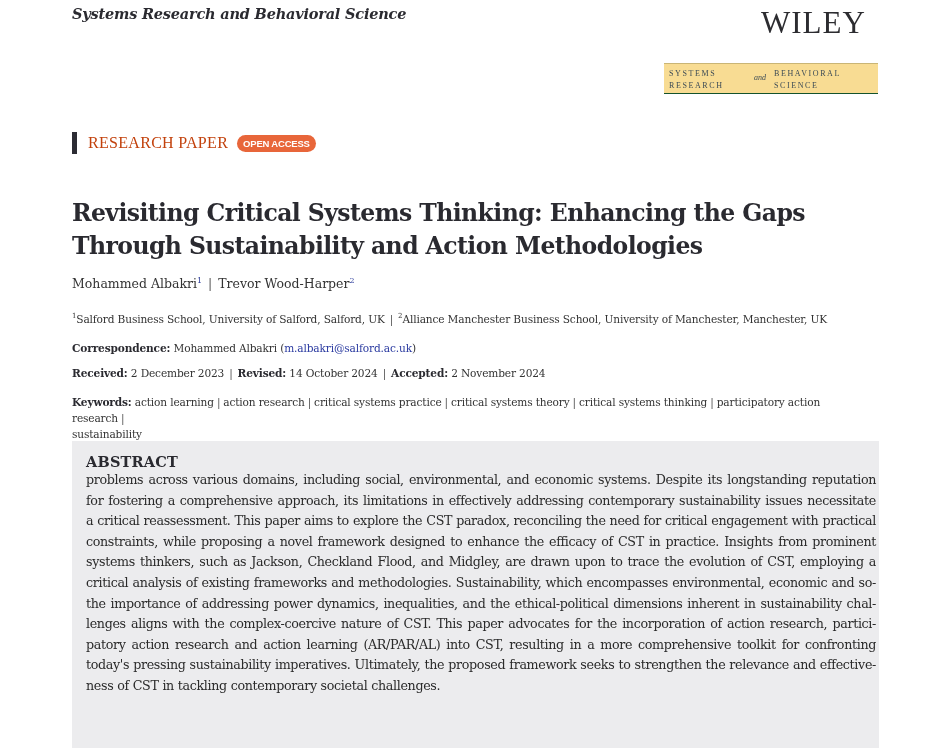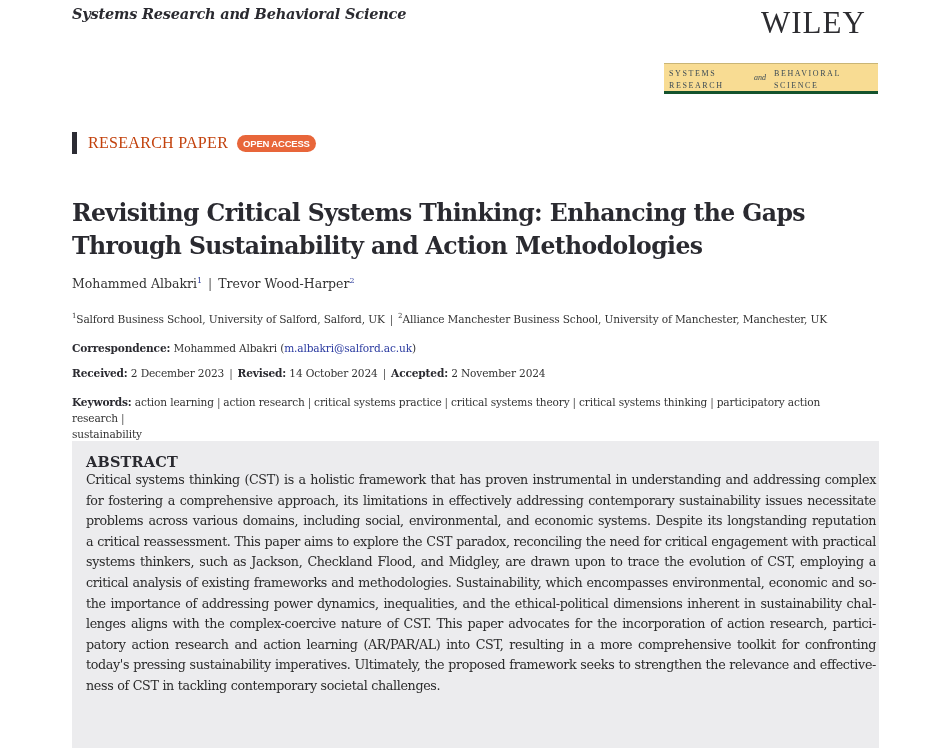--- a/index.html
+++ b/index.html
@@ -14,21 +14,21 @@
     font-size: 14.5px; color: #2a2a30; letter-spacing: -0.2px;
   }
   .publisher-logo {
     position: absolute; left: 761px; top: 5px;
     font-family: "Liberation Serif", serif; font-size: 31px; color: #2c2c30;
     letter-spacing: 1px; font-weight: normal;
   }
   .journal-logo {
     position: absolute; left: 664px; top: 63px; width: 214px; height: 31px;
     background: #f8dc93;
-    border-top: 1px solid #c9b576; border-bottom: 3px solid #14532d;
+    border-top: 1px solid #c9b576; border-bottom: 1px solid #14532d;
     box-sizing: border-box;
     font-family: "Liberation Serif", serif; color: #3b4a55;
   }
   .journal-logo .w1 { position: absolute; left: 5px; top: 2px; font-size: 12px; letter-spacing: 1.6px; line-height: 12px; }
   .journal-logo .w2 { position: absolute; left: 5px; top: 14px; font-size: 12px; letter-spacing: 1.6px; line-height: 12px; }
   .journal-logo .w3 { position: absolute; left: 90px; top: 9px; font-size: 8px; font-style: italic; line-height: 10px; }
   .journal-logo .w4 { position: absolute; left: 110px; top: 2px; font-size: 12px; letter-spacing: 1.6px; line-height: 12px; }
   .journal-logo .w5 { position: absolute; left: 110px; top: 14px; font-size: 12px; letter-spacing: 1.6px; line-height: 12px; }
 
   .article-type {
@@ -137,24 +137,24 @@
 </div>
 
 <div class="meta keywords">
   <b>Keywords:</b>
   <span>action learning</span><span class="kw-sep">|</span><span>action research</span><span class="kw-sep">|</span><span>critical systems practice</span><span class="kw-sep">|</span><span>critical systems theory</span><span class="kw-sep">|</span><span>critical systems thinking</span><span class="kw-sep">|</span><span>participatory action research</span><span class="kw-sep">|</span><br><span>sustainability</span>
 </div>
 
 <div class="abstract">
   <h2>ABSTRACT</h2>
   <p>
-    <span>Critical systems thinking (CST) is a holistic framework that has proven instrumental in understanding and addressing complex</span>
+    <span>problems across various domains, including social, environmental, and economic systems. Despite its longstanding reputation</span>
     <span>for fostering a comprehensive approach, its limitations in effectively addressing contemporary sustainability issues necessitate</span>
-    <span>problems across various domains, including social, environmental, and economic systems. Despite its longstanding reputation</span>
     <span>a critical reassessment. This paper aims to explore the CST paradox, reconciling the need for critical engagement with practical</span>
+    <span>constraints, while proposing a novel framework designed to enhance the efficacy of CST in practice. Insights from prominent</span>
     <span>systems thinkers, such as Jackson, Checkland Flood, and Midgley, are drawn upon to trace the evolution of CST, employing a</span>
     <span>critical analysis of existing frameworks and methodologies. Sustainability, which encompasses environmental, economic and so-</span>
     <span>the importance of addressing power dynamics, inequalities, and the ethical-political dimensions inherent in sustainability chal-</span>
     <span>lenges aligns with the complex-coercive nature of CST. This paper advocates for the incorporation of action research, partici-</span>
     <span>patory action research and action learning (AR/PAR/AL) into CST, resulting in a more comprehensive toolkit for confronting</span>
     <span>today's pressing sustainability imperatives. Ultimately, the proposed framework seeks to strengthen the relevance and effective-</span>
     <span class="last">ness of CST in tackling contemporary societal challenges.</span>
   </p>
 </div>
 

